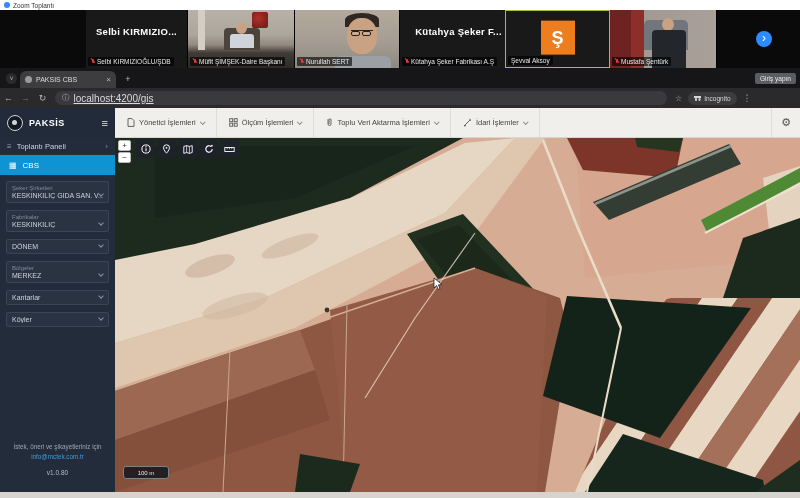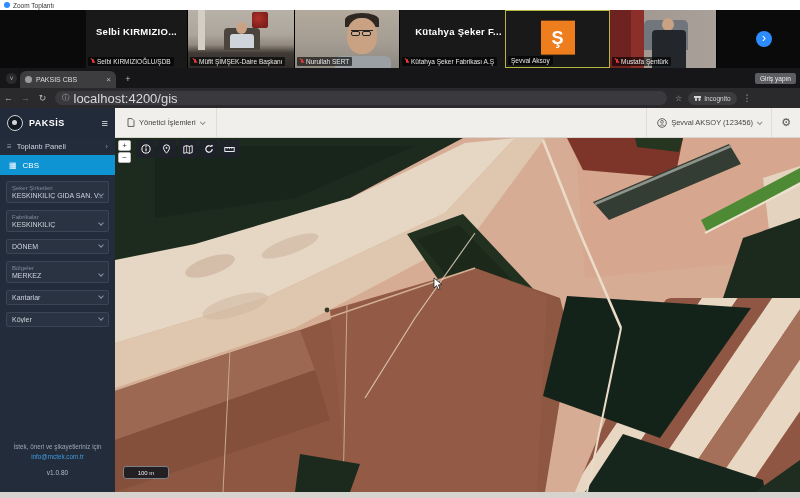--- a/index.html
+++ b/index.html
@@ -59,21 +59,21 @@
   .tab-close { color:#bbb; font-size:8px; line-height:8px; cursor:pointer; }
   .newtab { position:absolute; left:122px; top:5px; width:12px; height:12px; color:#bbb; font-size:9px;
     line-height:12px; text-align:center; cursor:pointer; }
   .addrbar { position:absolute; left:0; top:88px; width:800px; height:20px; background:#2a2a2d;
     display:flex; align-items:center; }
   .nav-ic { color:#b9b9bd; font-size:9px; width:17px; text-align:center; cursor:pointer; }
   .nav-ic.dim { color:#6d6d72; }
   .omnibox { margin-left:4px; width:612px; height:14px; background:#3a3a3e; border-radius:7px;
     display:flex; align-items:center; gap:4px; padding:0 7px; }
   .omni-info { color:#b9b9bd; font-size:7.5px; }
-  .omni-url { color:#d9d9dc; font-size:13px; }
+  .omni-url { color:#d9d9dc; font-size:10px;text-decoration:underline; }
   .star { margin-left:8px; color:#b9b9bd; font-size:8px; cursor:pointer; }
   .incog-badge { margin-left:6px; height:13px; background:#3c3c3f; border-radius:7px; display:flex;
     align-items:center; gap:3px; padding:0 6px; color:#d5d5d8; font-size:6.5px; }
   .incog-ic { width:7px; height:6px; position:relative; }
   .incog-ic::before { content:""; position:absolute; left:0; top:1px; width:7px; height:1.5px; background:#d5d5d8; }
   .incog-ic::after { content:""; position:absolute; left:0.5px; top:3px; width:2.5px; height:2.5px; border-radius:50%;
     background:#d5d5d8; box-shadow:3.5px 0 0 #d5d5d8; }
   .dots { margin-left:6px; color:#b9b9bd; font-size:9px; cursor:pointer; }
   .signin-tip { position:absolute; right:4px; top:73px; background:#5c5d61; color:#ececec; font-size:6.5px;
     padding:2px 5px; border-radius:2px; z-index:5; }
@@ -246,30 +246,45 @@
       <span class="burger">≡</span>
     </div>
     <div class="topmenu">
       <div class="menu-item">
         <svg width="8" height="9" viewBox="0 0 8 9">
             <path d="M1 .6 H5 L7 2.6 V8.4 H1 Z" fill="none" stroke="#555" stroke-width="0.9"></path>
           </svg>
         <span>Yönetici İşlemleri</span>
         <span class="chev"></span>
       </div>
+      <div class="menu-item">
+        <svg width="9" height="9" viewBox="0 0 9 9">
+            <rect x="0.7" y="0.7" width="3" height="3" fill="none" stroke="#555" stroke-width="0.9"></rect>
+            <rect x="5.2" y="0.7" width="3" height="3" fill="none" stroke="#555" stroke-width="0.9"></rect>
+            <rect x="0.7" y="5.2" width="3" height="3" fill="none" stroke="#555" stroke-width="0.9"></rect>
+            <rect x="5.2" y="5.2" width="3" height="3" fill="none" stroke="#555" stroke-width="0.9"></rect>
+          </svg>
+        <span>Ölçüm İşlemleri</span>
+        <span class="chev"></span>
+      </div>
+      <div class="menu-item">
+        <svg width="7" height="9" viewBox="0 0 7 9">
+            <path d="M2 1.2 V6 a1.5 1.5 0 0 0 3 0 V1.8 a1 1 0 0 0 -2 0 V6" fill="none" stroke="#555" stroke-width="0.9"></path>
+          </svg>
+        <span>Toplu Veri Aktarma İşlemleri</span>
+        <span class="chev"></span>
+      </div>
+      <div class="menu-item">
+        <svg width="9" height="9" viewBox="0 0 9 9">
+            <path d="M1 8 L7.5 1.5 M1 8 L3 7.6 M6.3 1 L8 2.7" fill="none" stroke="#555" stroke-width="0.9"></path>
+          </svg>
+        <span>İdari İşlemler</span>
+        <span class="chev"></span>
+      </div>
       <div class="spacer"></div>
-      <div class="user-item">
-        <svg width="10" height="10" viewBox="0 0 10 10">
-            <circle cx="5" cy="5" r="4.3" fill="none" stroke="#555" stroke-width="0.9"></circle>
-            <circle cx="5" cy="3.8" r="1.4" fill="none" stroke="#555" stroke-width="0.8"></circle>
-            <path d="M2.4 8.2 C3 6.4 7 6.4 7.6 8.2" fill="none" stroke="#555" stroke-width="0.8"></path>
-          </svg>
-        <span>Şevval AKSOY (123456)</span>
-        <span class="chev"></span>
-      </div>
       <div class="gear-btn">
         <span>⚙</span>
       </div>
     </div>
   </div>
 
   <div class="sidebar">
     <div class="side-row">
       <span class="lic">≡</span>
       <span>Toplantı Paneli</span>

